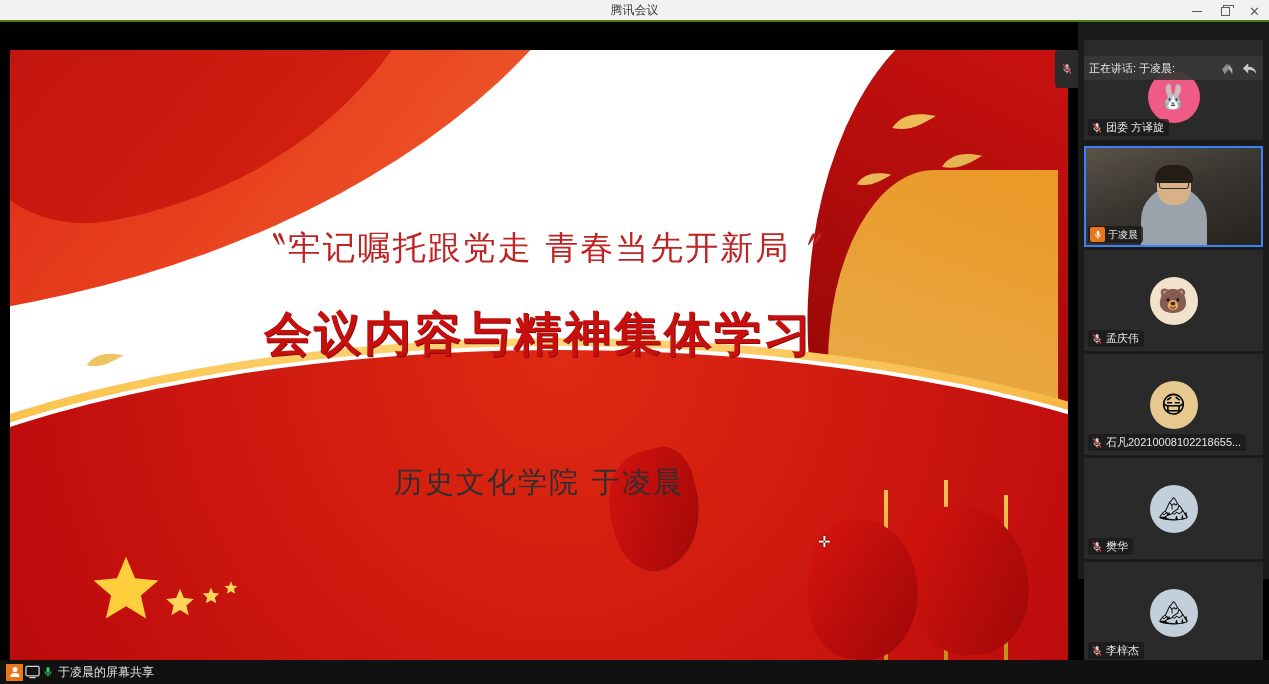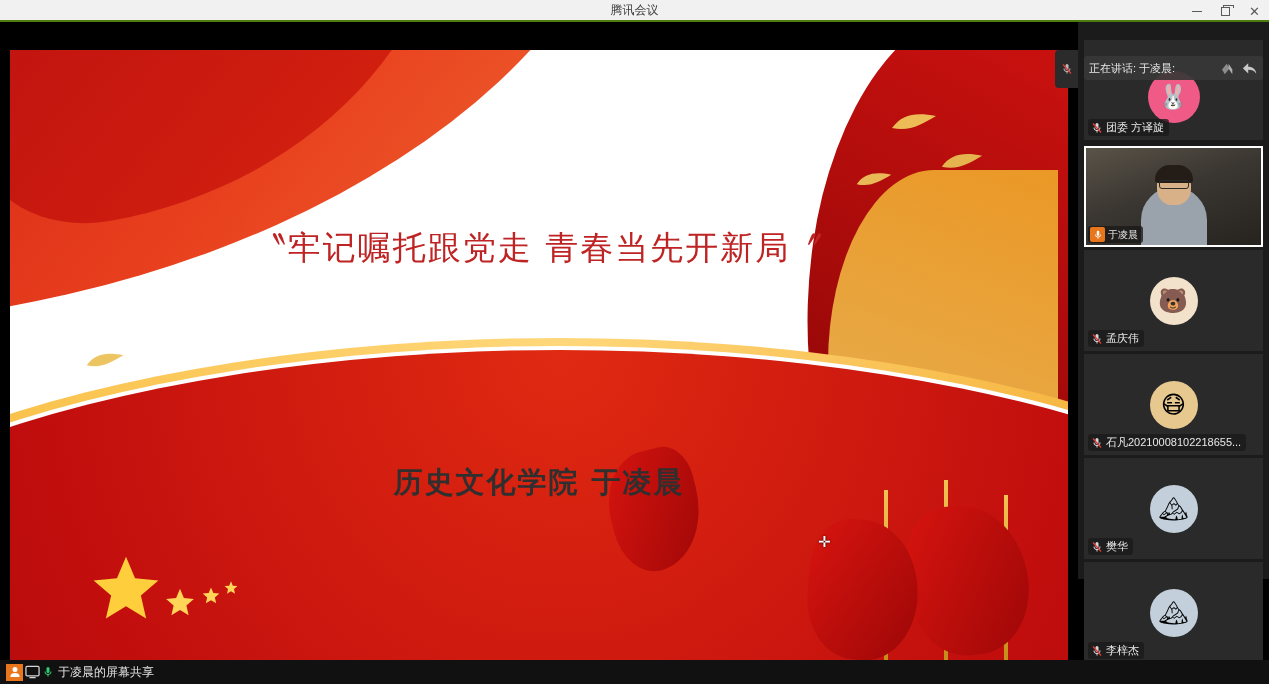--- a/index.html
+++ b/index.html
@@ -113,21 +113,20 @@
     text-align: center;
     color: #c7100e; font-size: 47px; font-weight: bold;
     line-height: 62px; letter-spacing: 3px;
     font-family: "DejaVu Sans", sans-serif;
     text-shadow: 1px 1px 0 #8f0a09;
   }
   .slide-presenter {
     position: absolute; top: 365px; left: 0; width: 100%;
     text-align: center; color: #2f2f2f; font-size: 29px; letter-spacing: 2px;
     font-family: "DejaVu Sans", sans-serif;
-    font-weight: bold;
   }
   .slide-date {
     position: absolute; top: 525px; left: 0; width: 100%;
     text-align: center; color: #f3ece0; font-size: 33px; letter-spacing: 2px;
   }
 
   
   .bird { position: absolute; color: #f2c14e; font-size: 20px; opacity:.95; }
   .star { position: absolute; color: #ffd24a; }
   .flagpole {
@@ -166,21 +165,21 @@
   .speaking-text {
     color: #e8e8e8; font-size: 11px; white-space: nowrap; flex: 1;
   }
   .banner-icons { display: flex; align-items: center; gap: 3px; }
 
   .thumb {
     position: absolute; left: 6px; width: 179px; height: 101px;
     background: #2a2a2a; overflow: hidden;
     border: 1px solid transparent;
   }
-  .thumb.active { border: 2px solid #ffffff; }
+  .thumb.active { border: 2px solid #3b82f6; }
   .thumb-name {
     position: absolute; left: 3px; bottom: 3px;
     display: flex; align-items: center; gap: 3px;
     background: rgba(25,25,25,.78);
     border-radius: 3px; padding: 1px 5px 1px 3px;
     max-width: 168px;
   }
   .thumb-name span.label {
     color: #e9e9e9; font-size: 11px; white-space: nowrap;
     overflow: hidden; text-overflow: ellipsis;
@@ -300,20 +299,21 @@
     <svg class="star" style="left:192px; bottom:55px;" width="18" height="18" viewBox="0 0 24 24">
         <path fill="#ffd558" d="M12 .6l3.1 7.4 8 .7-6 5.2 1.8 7.9L12 17.6 5.1 21.8l1.8-7.9-6-5.2 8-.7z"></path>
       </svg>
     <svg class="star" style="left:214px; bottom:65px;" width="14" height="14" viewBox="0 0 24 24">
         <path fill="#ffd558" d="M12 .6l3.1 7.4 8 .7-6 5.2 1.8 7.9L12 17.6 5.1 21.8l1.8-7.9-6-5.2 8-.7z"></path>
       </svg>
 
     <div class="slide-text">
       <div class="slide-sub">〝牢记嘱托跟党走  青春当先开新局〞</div>
       <div class="slide-title">
+        <div>会议内容与精神集体学习</div>
       </div>
       <div class="slide-presenter">历史文化学院  于凌晨</div>
     </div>
 
     <div class="cursor-plus" style="left:808px; top:484px;">✛</div>
   </div>
 </div>
 
 <div class="sidepanel">
 

